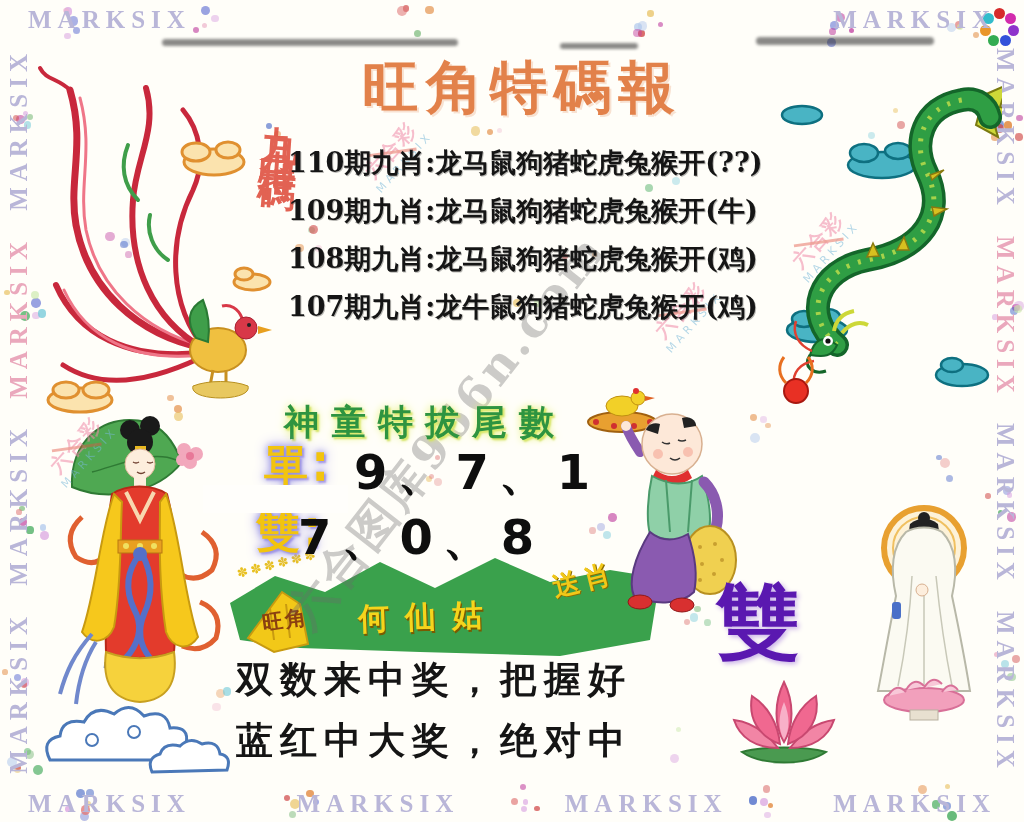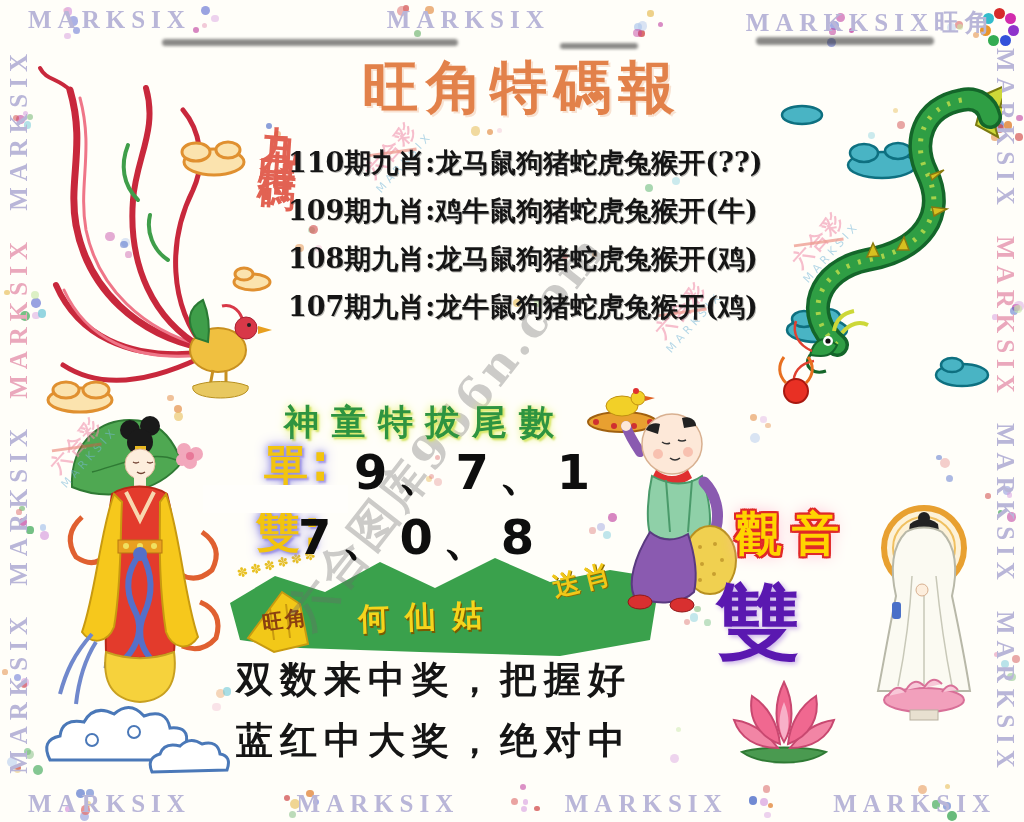--- a/index.html
+++ b/index.html
@@ -225,21 +225,20 @@
       <div class="dot" style="left: 1007.65px; top: 25.1153px; width: 11px; height: 11px; background: rgb(136, 40, 200); opacity: 0.95;"></div>
       <div class="dot" style="left: 1000.07px; top: 34.6136px; width: 11px; height: 11px; background: rgb(40, 72, 216); opacity: 0.95;"></div>
       <div class="dot" style="left: 987.926px; top: 34.6136px; width: 11px; height: 11px; background: rgb(40, 168, 72); opacity: 0.95;"></div>
       <div class="dot" style="left: 980.351px; top: 25.1153px; width: 11px; height: 11px; background: rgb(232, 144, 32); opacity: 0.95;"></div>
       <div class="dot" style="left: 983.054px; top: 13.2711px; width: 11px; height: 11px; background: rgb(40, 184, 200); opacity: 0.95;"></div>
     </div>
 
   <div class="hrow btxt" style="top:6px;">
     <span>MARKSIX</span>
     <span>MARKSIX</span>
-    <span>MARKKSIX旺角</span>
   </div>
   <div class="hrow btxt" style="bottom:4px;">
     <span>MARKSIX</span>
     <span>MARKSIX</span>
     <span>MARKSIX</span>
     <span>MARKSIX</span>
   </div>
   <div class="vcol leftside btxt" style="left:2px;">
     <span>MARKSIX</span>
     <span class="pinktok">MARKSIX</span>
@@ -320,21 +319,21 @@
         <circle cx="66" cy="296" r="2.6" fill="#111"></circle>
       <path d="M80,288 C88,278 98,276 106,280 M72,286 C74,274 82,268 92,266" stroke="#cdd838" stroke-width="4" fill="none"></path>
       <path d="M50,306 C36,300 30,288 34,276 M52,316 C38,318 30,328 32,340" stroke="#e04030" stroke-width="2.5" fill="none"></path>
       <circle cx="34" cy="346" r="12" fill="#e83024" stroke="#a81810" stroke-width="2"></circle>
       <path d="M24,338 C16,330 16,320 22,312 M44,338 C52,330 52,320 46,312" stroke="#e87020" stroke-width="3" fill="none"></path>
     </svg>
   </div>
 
   <div class="abs" style="left:288px;top:145px;z-index:3;">
     <div class="calli pred-row">110期九肖:龙马鼠狗猪蛇虎兔猴开(??)</div>
-    <div class="calli pred-row">109期九肖:鸡牛鼠狗猪蛇虎兔猴开(牛)</div>
+    <div class="calli pred-row">109期九肖:龙马鼠狗猪蛇虎兔猴开(牛)</div>
     <div class="calli pred-row">108期九肖:龙马鼠狗猪蛇虎兔猴开(鸡)</div>
     <div class="calli pred-row">107期九肖:龙牛鼠狗猪蛇虎兔猴开(鸡)</div>
   </div>
 
   <div class="abs green-head" style="left:284px;top:399px;">神童特拔尾數</div>
   <div class="abs ylabel" style="left:264px;top:437px;">單∶</div>
   <div class="abs bignum" style="left:354px;top:441px;">9、7、1</div>
   <div class="abs ylabel" style="left:256px;top:503px;">雙∶</div>
   <div class="abs bignum" style="left:298px;top:506px;">7、0、8</div>
 
@@ -428,21 +427,20 @@
           <circle cx="132" cy="182" r="2"></circle>
           <circle cx="144" cy="192" r="2"></circle>
           <circle cx="130" cy="198" r="2"></circle>
         </g>
       <path d="M80,150 C64,176 58,200 64,214 C86,224 112,222 124,210 C128,192 124,170 118,152 C104,160 92,160 80,150 Z" fill="#8a5ab0" stroke="#5a3a80" stroke-width="2"></path>
       <ellipse cx="70" cy="220" rx="12" ry="7" fill="#d83030" stroke="#901818"></ellipse>
       <ellipse cx="112" cy="223" rx="12" ry="7" fill="#d83030" stroke="#901818"></ellipse>
     </svg>
   </div>
 
-  <div class="abs temple" style="left:735px;top:503px;">觀音</div>
   <div class="abs parity" style="left:716px;top:566px;">雙</div>
 
   <div class="abs illus" style="left:852px;top:486px;">
     <svg width="140" height="240" viewBox="0 0 140 240">
       <circle cx="72" cy="62" r="40" fill="#fdf2d8" stroke="#e8a030" stroke-width="6"></circle>
       <circle cx="72" cy="62" r="31" fill="none" stroke="#f0c060" stroke-width="2"></circle>
       <path d="M58,38 q14,-11 28,0 q2,10 -2,14 h-24 q-4,-6 -2,-14 z" fill="#222"></path>
       <circle cx="72" cy="32" r="6" fill="#222"></circle>
       <circle cx="72" cy="56" r="12" fill="#fdeedd" stroke="#d8b090"></circle>
       <path d="M54,46 C40,60 38,84 44,110 C36,150 30,185 26,205 L118,205 C114,180 108,148 100,110 C106,84 104,60 90,46 C80,40 64,40 54,46 Z" fill="#fbfaf2" stroke="#b8b8a8" stroke-width="2"></path>

